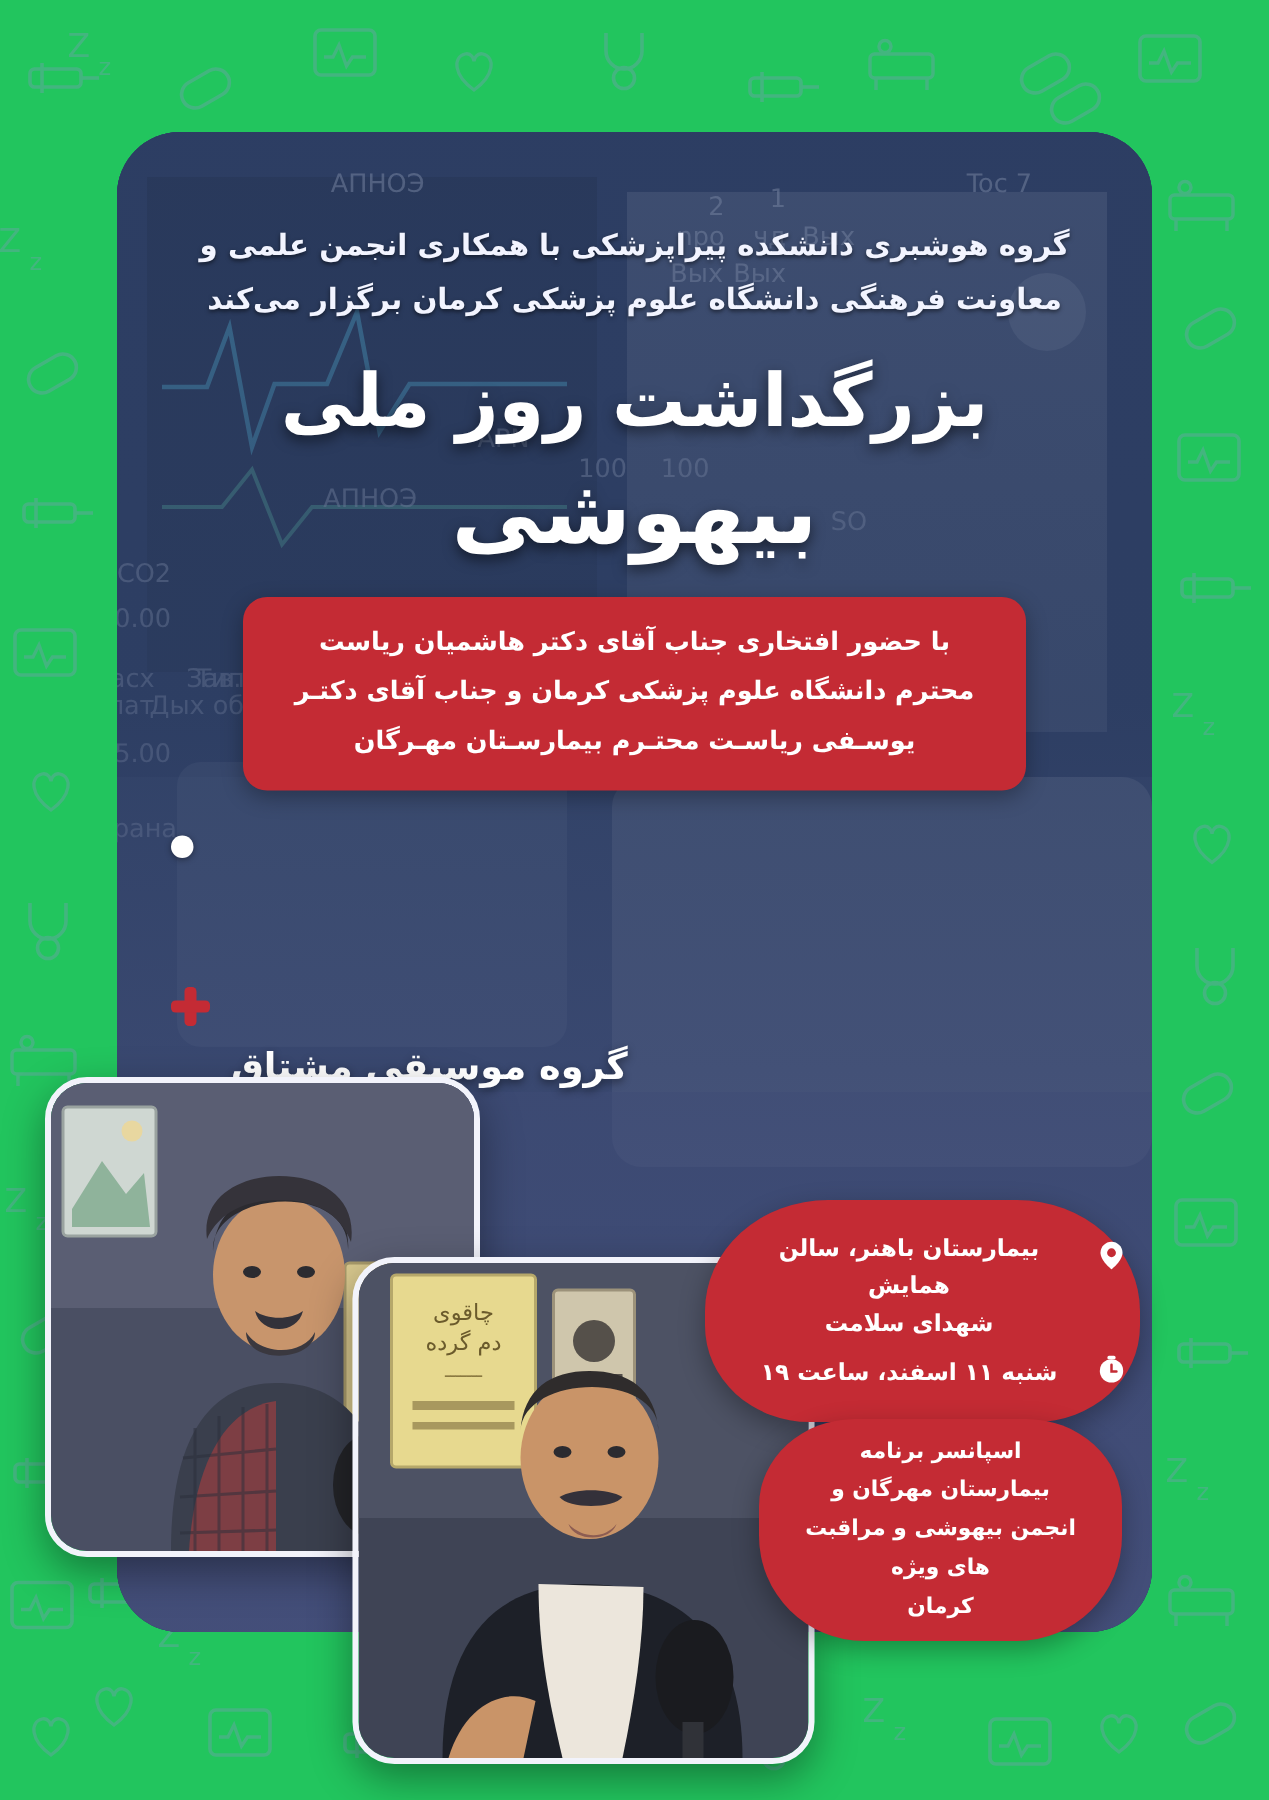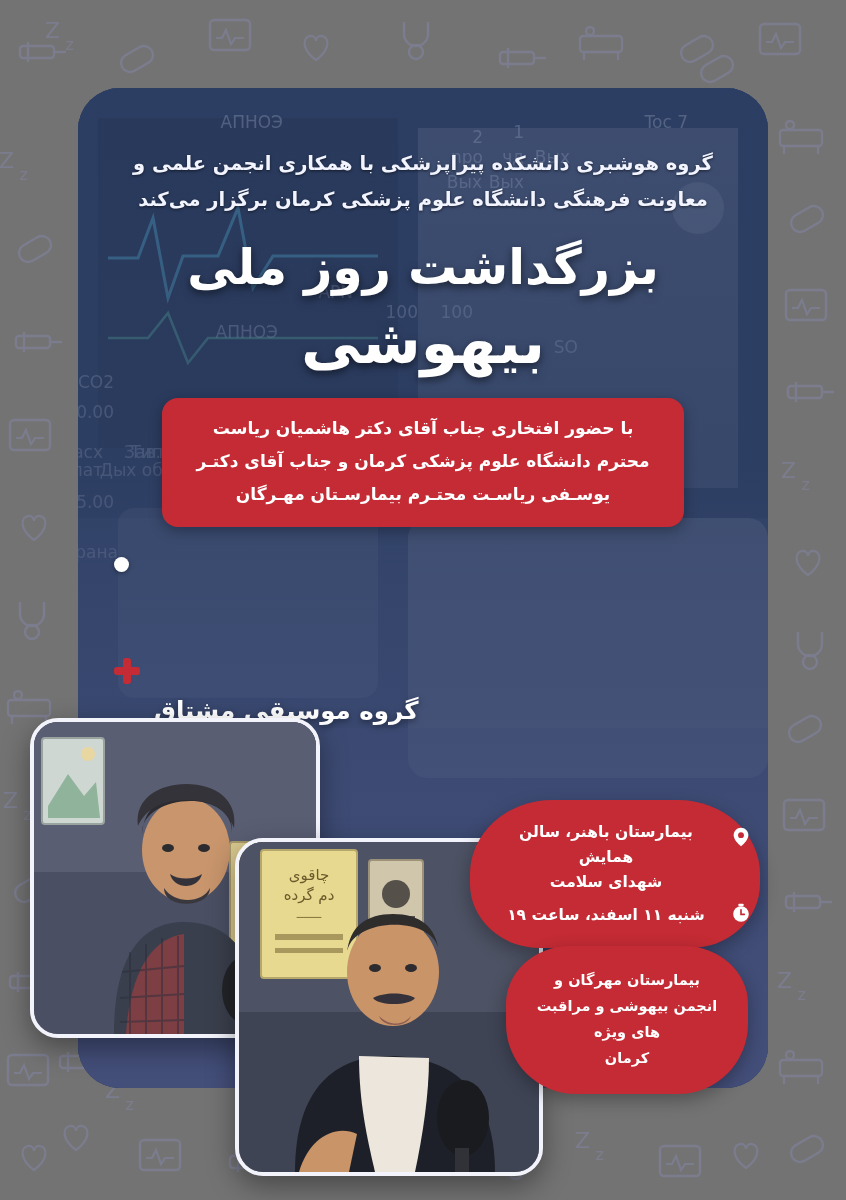--- a/index.html
+++ b/index.html
@@ -11,21 +11,21 @@
     height: 1200px;
     font-family: "DejaVu Sans", sans-serif;
     background: #5b5fa8;
     overflow: hidden;
   }
 
   .poster {
     position: relative;
     width: 846px;
     height: 1200px;
-    background: #737373;
+    background: #22c55e;
     overflow: hidden;
   }
 
   
   .wallpaper {
     position: absolute;
     inset: 0;
     opacity: 0.30;
     pointer-events: none;
   }
@@ -523,19 +523,20 @@
           <circle cx="12" cy="13" r="8.5" fill="#ffffff"></circle>
           <rect x="9" y="2" width="6" height="2.6" rx="1.2" fill="#ffffff"></rect>
           <path d="M12 8.5 v5 h3.6" stroke="#c42b34" stroke-width="1.8" fill="none" stroke-linecap="round"></path>
         </svg>
       </span>
     </div>
   </div>
 
   <div class="blob blob-sponsor">
     <div class="sponsor-text">
+      <div>اسپانسر برنامه</div>
       <div>بیمارستان مهرگان و</div>
       <div>انجمن بیهوشی و مراقبت های ویژه</div>
       <div>کرمان</div>
     </div>
   </div>
 
 </div>
 
 </body></html>

